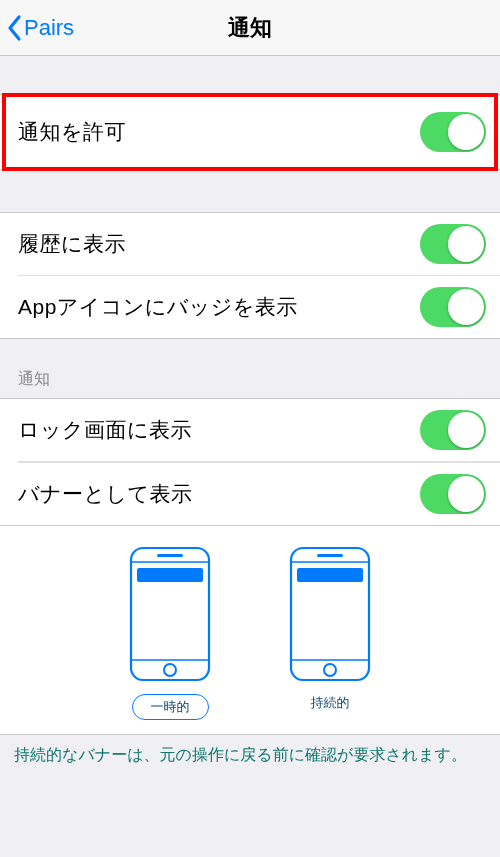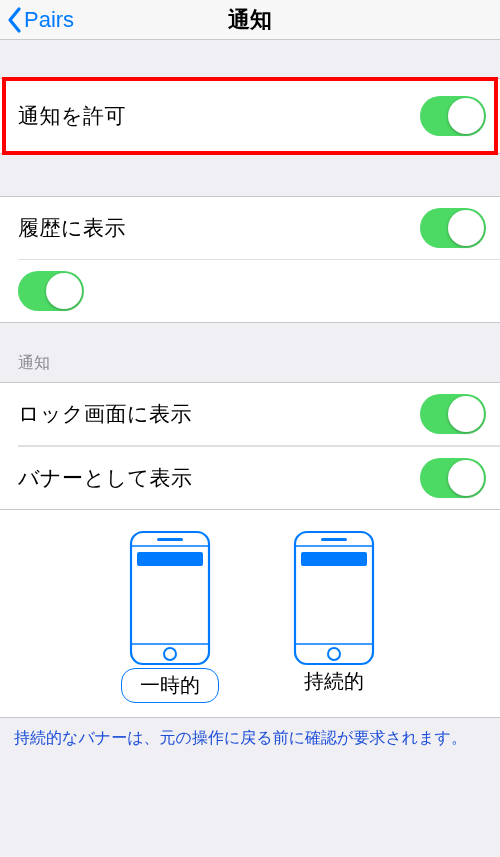--- a/index.html
+++ b/index.html
@@ -5,21 +5,21 @@
   * { box-sizing: border-box; margin: 0; padding: 0; }
   body {
     width: 500px;
     height: 857px;
     background: #efeff4;
     font-family: -apple-system, "Helvetica Neue", Arial, sans-serif;
     color: #000;
     overflow: hidden;
   }
   .header {
-    height: 40px;
+    height: 56px;
     background: #f7f7f8;
     border-bottom: 1px solid #c8c7cc;
     display: flex;
     align-items: center;
     position: relative;
   }
   .back {
     display: flex;
     align-items: center;
     color: #007aff;
@@ -102,31 +102,32 @@
     align-items: center;
     cursor: pointer;
   }
   .phone {
     width: 90px;
     height: 140px;
     position: relative;
   }
   .phone svg { width: 100%; height: 100%; }
   .option-label {
-    font-size: 20px;
-    color: #000000;
+    margin-top: 10px;
+    font-size: 13px;
+    color: #0c4a6e;
   }
   .pill {
     border: 1.5px solid #007aff;
     border-radius: 14px;
     padding: 3px 18px;
   }
   .footer-text {
     font-size: 16px;
-    color: #1d4ed8;
+    color: #0f766e;
     padding: 10px 14px;
   }
 </style>
 </head>
 <body>
 
 <div class="header">
   <div class="back">
     <svg viewBox="0 0 18 28">
       <polyline points="13,3 4,14 13,25" fill="none" stroke="#007aff" stroke-width="3.2" stroke-linecap="round" stroke-linejoin="round"></polyline>
@@ -152,20 +153,21 @@
 
 <div class="group">
   <div class="row">
     <span class="row-label">履歴に表示</span>
     <div class="toggle">
         <div class="knob"></div>
       </div>
   </div>
   <div class="divider"></div>
   <div class="row">
+    <span class="row-label">Appアイコンにバッジを表示</span>
     <div class="toggle">
         <div class="knob"></div>
       </div>
   </div>
 </div>
 
 <div class="section-label">通知</div>
 
 <div class="group">
   <div class="row">

